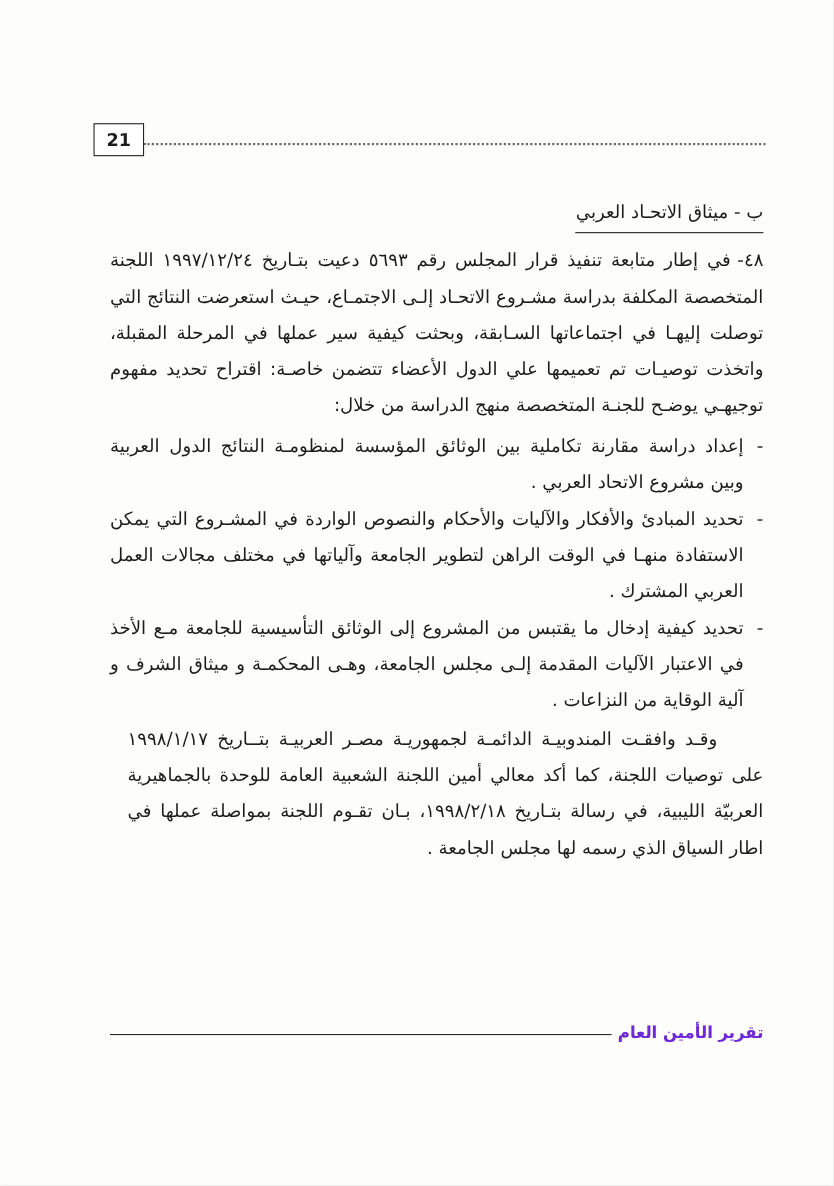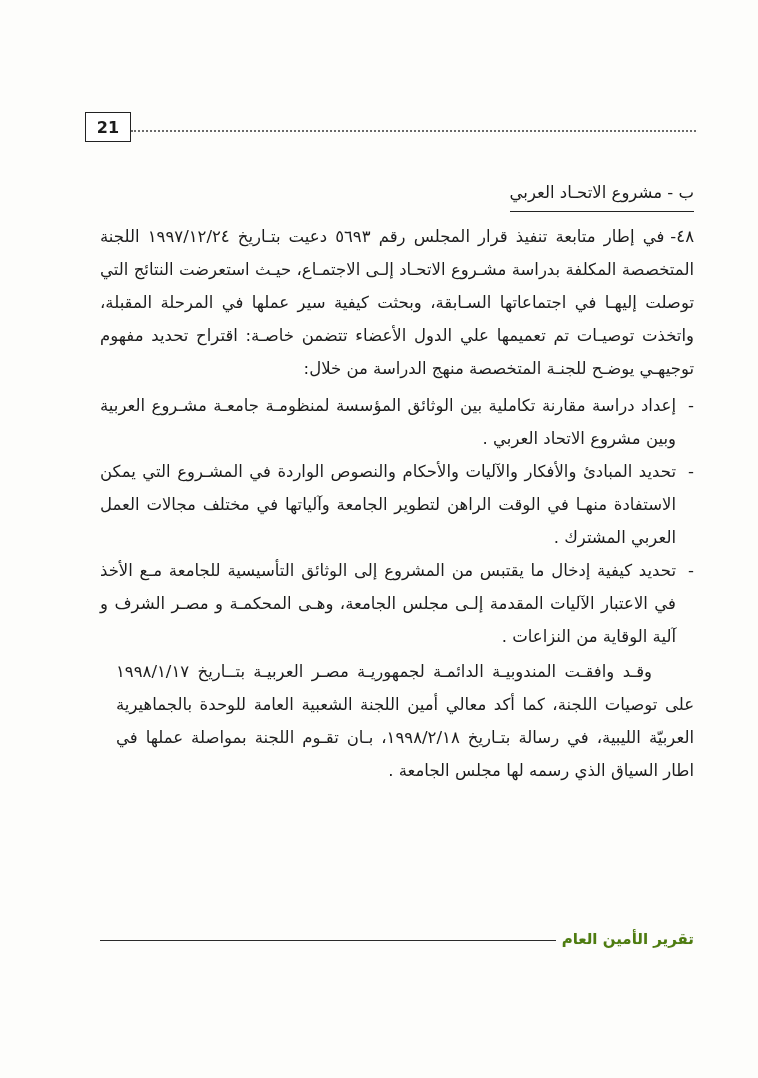--- a/index.html
+++ b/index.html
@@ -76,21 +76,21 @@
   .page-footer{
     position:absolute;
     left:100px;right:64px;top:930px;
     display:flex;align-items:center;
     direction:rtl;
   }
   .footer-note{
     flex:0 0 auto;
     font-size:15px;
     font-weight:bold;
-    color:#4d7c0f;
+    color:#6d28d9;
     letter-spacing:1px;
     text-shadow:0 0 1px #d8d8d2;
     padding-left:6px;
   }
   .footer-rule{
     flex:1;
     border-bottom:1.6px solid #2a2a2a;
     transform:translateY(1px);
   }
 </style>
@@ -100,38 +100,38 @@
 <div class="page">
 
   <div class="page-header">
     <div class="page-number-box">21</div>
     <div class="header-rule"></div>
   </div>
 
   <div class="content">
 
     <div class="heading">
-      <span>ب - مشروع الاتحـاد العربي</span>
+      <span>ب - ميثاق الاتحـاد العربي</span>
     </div>
 
     <p class="numbered-item"><span class="item-number">٤٨-</span><span>في إطار متابعة تنفيذ قرار المجلس رقم ٥٦٩٣ دعيت بتـاريخ ١٩٩٧/١٢/٢٤ اللجنة المتخصصة المكلفة بدراسة مشـروع الاتحـاد إلـى الاجتمـاع، حيـث استعرضت النتائج التي توصلت إليهـا في اجتماعاتها السـابقة، وبحثت كيفية سير عملها في المرحلة المقبلة، واتخذت توصيـات تم تعميمها علي الدول الأعضاء تتضمن خاصـة: اقتراح تحديد مفهوم توجيهـي يوضـح للجنـة المتخصصة منهج الدراسة من خلال:</span></p>
 
     <div class="bullet">
       <span class="dash">-</span>
-      <span class="bullet-text">إعداد دراسة مقارنة تكاملية بين الوثائق المؤسسة لمنظومـة جامعـة مشـروع العربية وبين مشروع الاتحاد العربي .</span>
+      <span class="bullet-text">إعداد دراسة مقارنة تكاملية بين الوثائق المؤسسة لمنظومـة النتائج الدول العربية وبين مشروع الاتحاد العربي .</span>
     </div>
 
     <div class="bullet">
       <span class="dash">-</span>
       <span class="bullet-text">تحديد المبادئ والأفكار والآليات والأحكام والنصوص الواردة في المشـروع التي يمكن الاستفادة منهـا في الوقت الراهن لتطوير الجامعة وآلياتها في مختلف مجالات العمل العربي المشترك .</span>
     </div>
 
     <div class="bullet">
       <span class="dash">-</span>
-      <span class="bullet-text">تحديد كيفية إدخال ما يقتبس من المشروع إلى الوثائق التأسيسية للجامعة مـع الأخذ في الاعتبار الآليات المقدمة إلـى مجلس الجامعة، وهـى المحكمـة و مصـر الشرف و آلية الوقاية من النزاعات .</span>
+      <span class="bullet-text">تحديد كيفية إدخال ما يقتبس من المشروع إلى الوثائق التأسيسية للجامعة مـع الأخذ في الاعتبار الآليات المقدمة إلـى مجلس الجامعة، وهـى المحكمـة و ميثاق الشرف و آلية الوقاية من النزاعات .</span>
     </div>
 
     <p class="closing">وقـد وافقـت المندوبيـة الدائمـة لجمهوريـة مصـر العربيـة بتــاريخ ١٩٩٨/١/١٧ على توصيات اللجنة، كما أكد معالي أمين اللجنة الشعبية العامة للوحدة بالجماهيرية العربيّة الليبية، في رسالة بتـاريخ ١٩٩٨/٢/١٨، بـان تقـوم اللجنة بمواصلة عملها في اطار السياق الذي رسمه لها مجلس الجامعة .</p>
 
   </div>
 
   <div class="page-footer">
     <div class="footer-note">تقرير الأمين العام</div>
     <div class="footer-rule"></div>
   </div>

